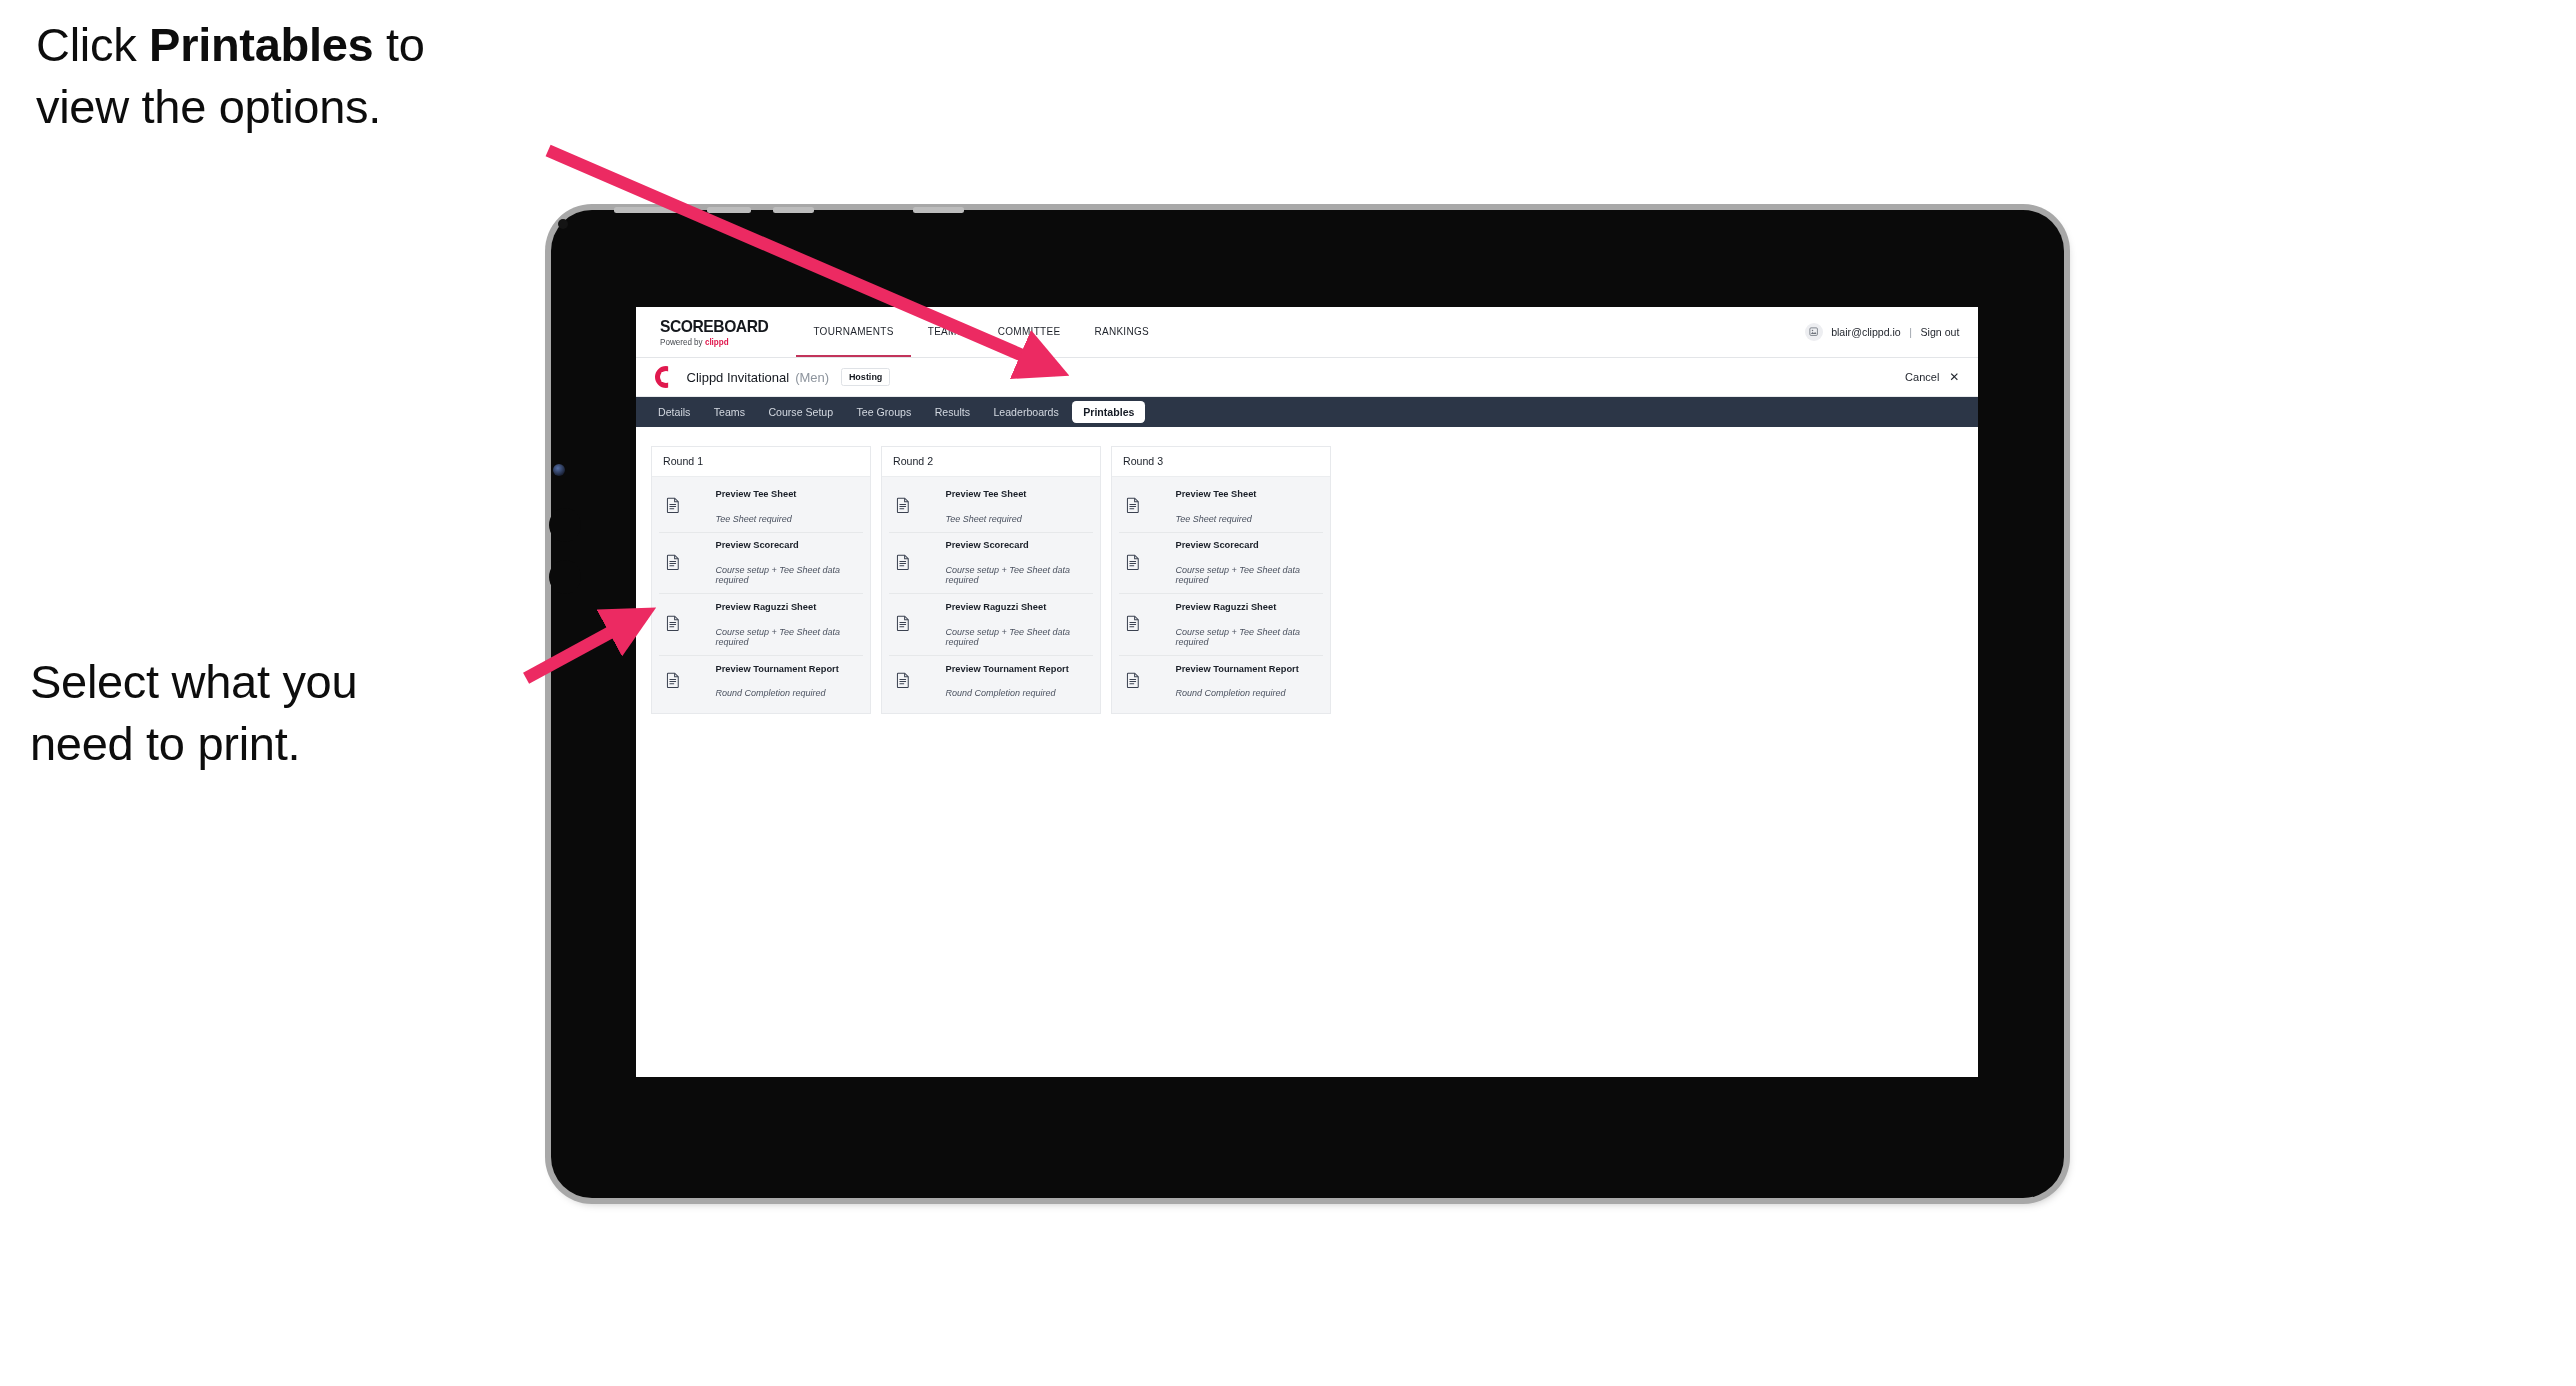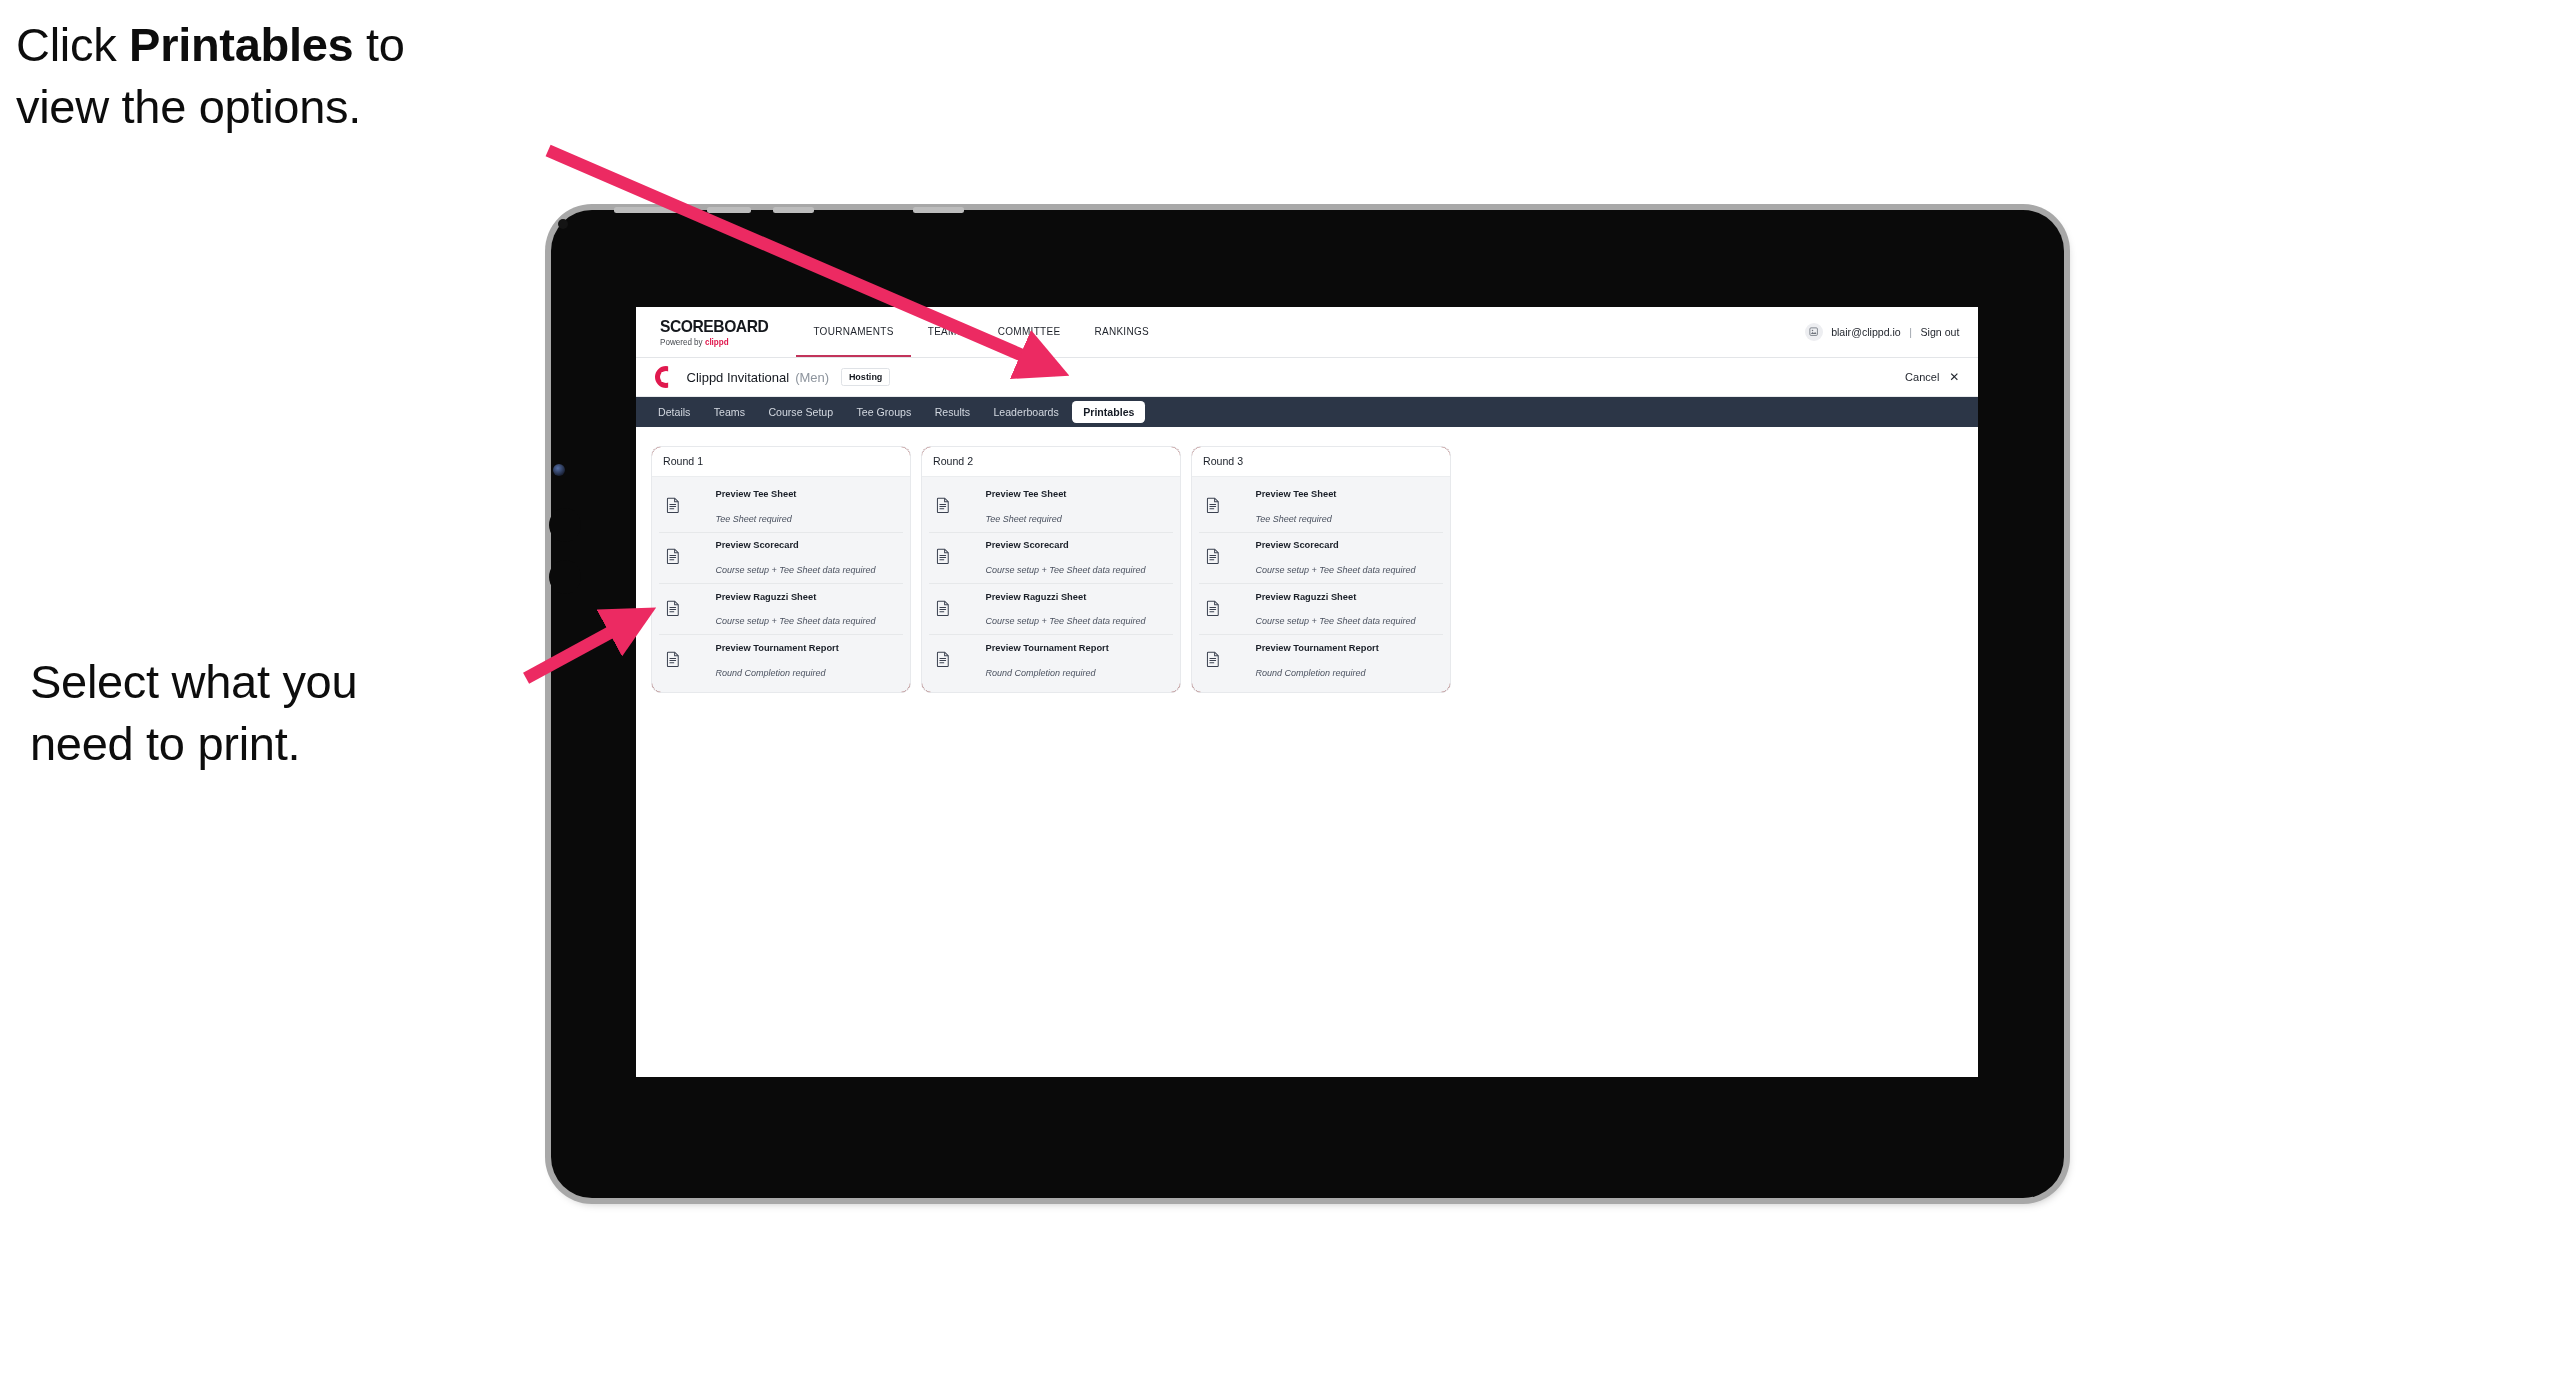--- a/index.html
+++ b/index.html
@@ -15,21 +15,21 @@
   .annot {
     position: absolute;
     color: #0d0d0d;
     font-family: "Liberation Sans", sans-serif;
     font-size: 47px;
     line-height: 1.32;
     letter-spacing: -0.3px;
     white-space: pre-line;
   }
   .annot b { font-weight: 700; }
-  #annot-1 { left: 16px;  top: 13.5px;  width: 584px; }
+  #annot-1 { left: 36px;  top: 13.5px;  width: 584px; }
   #annot-2 { left: 30px;  top: 651px; width: 541px; }
   #annot-3 { left: 17px;  top: 1030px; width: 702px; }
 
   
   .arrow-svg { position: absolute; left: 0; top: 0; width: 2576px; height: 1386px;
                pointer-events: none; overflow: visible; }
 
   
   #tablet {
     position: absolute;
@@ -152,22 +152,22 @@
   .subtab.active {
     background: #ffffff; color: #141a24; font-weight: 700;
     padding: 6px 11px;
   }
 
   
   #pagebody { padding: 18.6px 15px 0 15px; background: #ffffff; }
   #rounds { display: flex; gap: 10px; align-items: flex-start; }
 
   .round-col {
-    width: 260px; background: #7f1d1d;
-    border: 0.8px solid #e7e9ec; border-radius: 10px; overflow: hidden;
+    width: 220px; background: #7f1d1d;
+    border: 0.8px solid #e7e9ec; border-radius: 0; overflow: hidden;
   }
   .round-head {
     padding: 8.5px 11px; font-size: 10.6px; color: #1b2029;
     background: #ffffff; border-bottom: 0.8px solid #ebedef;
   }
   .round-items { background: #f4f5f7; padding: 5px 6.8px 6.8px 6.8px; }
 
   .doc-row {
     display: flex; align-items: center; gap: 8.5px;
     padding: 7.6px 6.8px; background: #f4f5f7;

